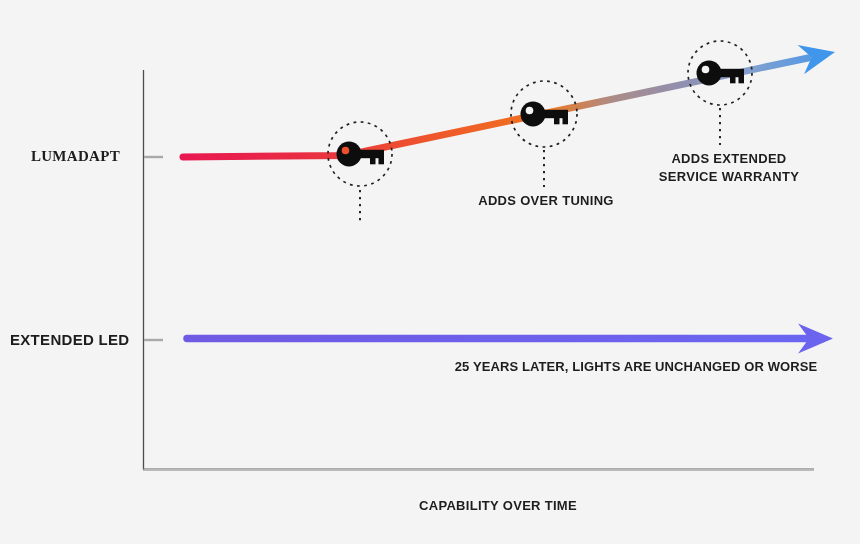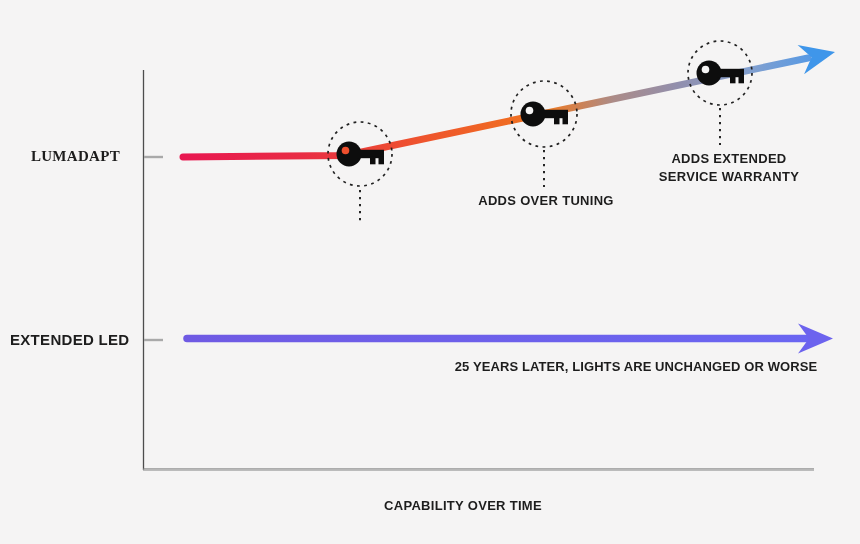--- a/index.html
+++ b/index.html
@@ -75,14 +75,14 @@
     </g>
   </svg>
 
   <div class="lbl series-lbl" style="left:10px;top:148px;font-family:Liberation Serif, serif;">LUMADAPT</div>
   <div class="lbl series-lbl" style="left:10px;top:331px;">EXTENDED LED</div>
 
   <div class="lbl mlabel" style="left:546px;top:193px;">ADDS OVER TUNING</div>
   <div class="lbl mlabel wrap" style="left:729px;top:150px;">ADDS EXTENDED SERVICE WARRANTY</div>
 
   <div class="lbl mlabel annotation" style="left:636px;top:343px;margin-top:16px;">25 YEARS LATER, LIGHTS ARE UNCHANGED OR WORSE</div>
-  <div class="lbl mlabel" style="left:463px;top:498px;">CAPABILITY OVER TIME</div>
+  <div class="lbl mlabel" style="left:498px;top:498px;">CAPABILITY OVER TIME</div>
 </div>
 
 </body></html>

